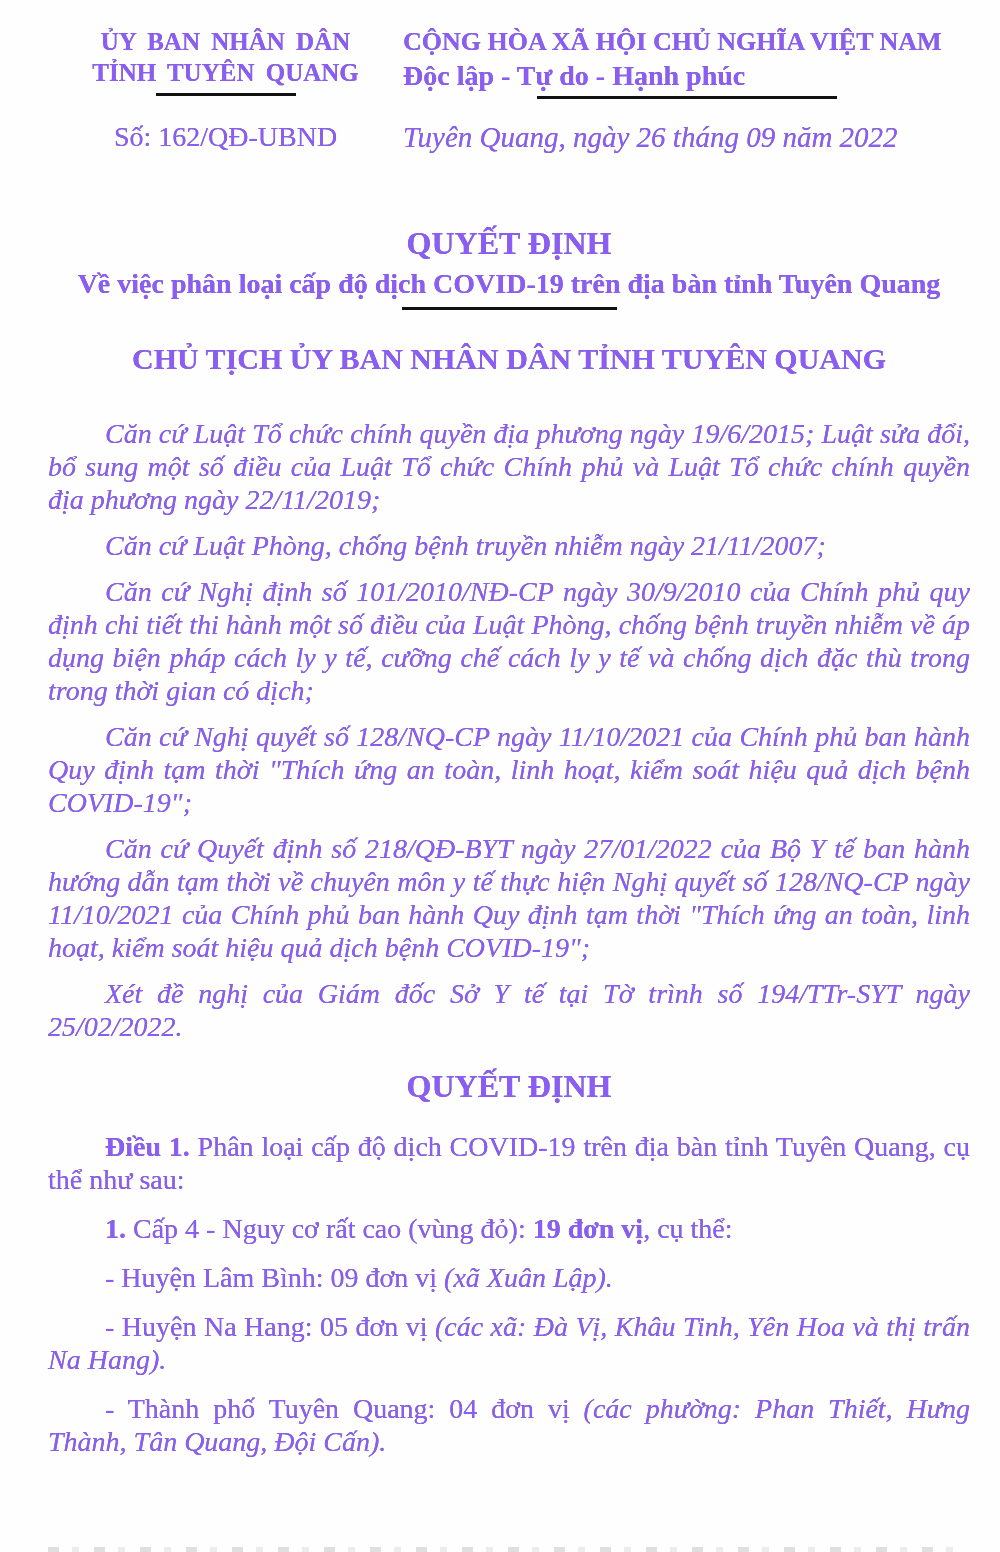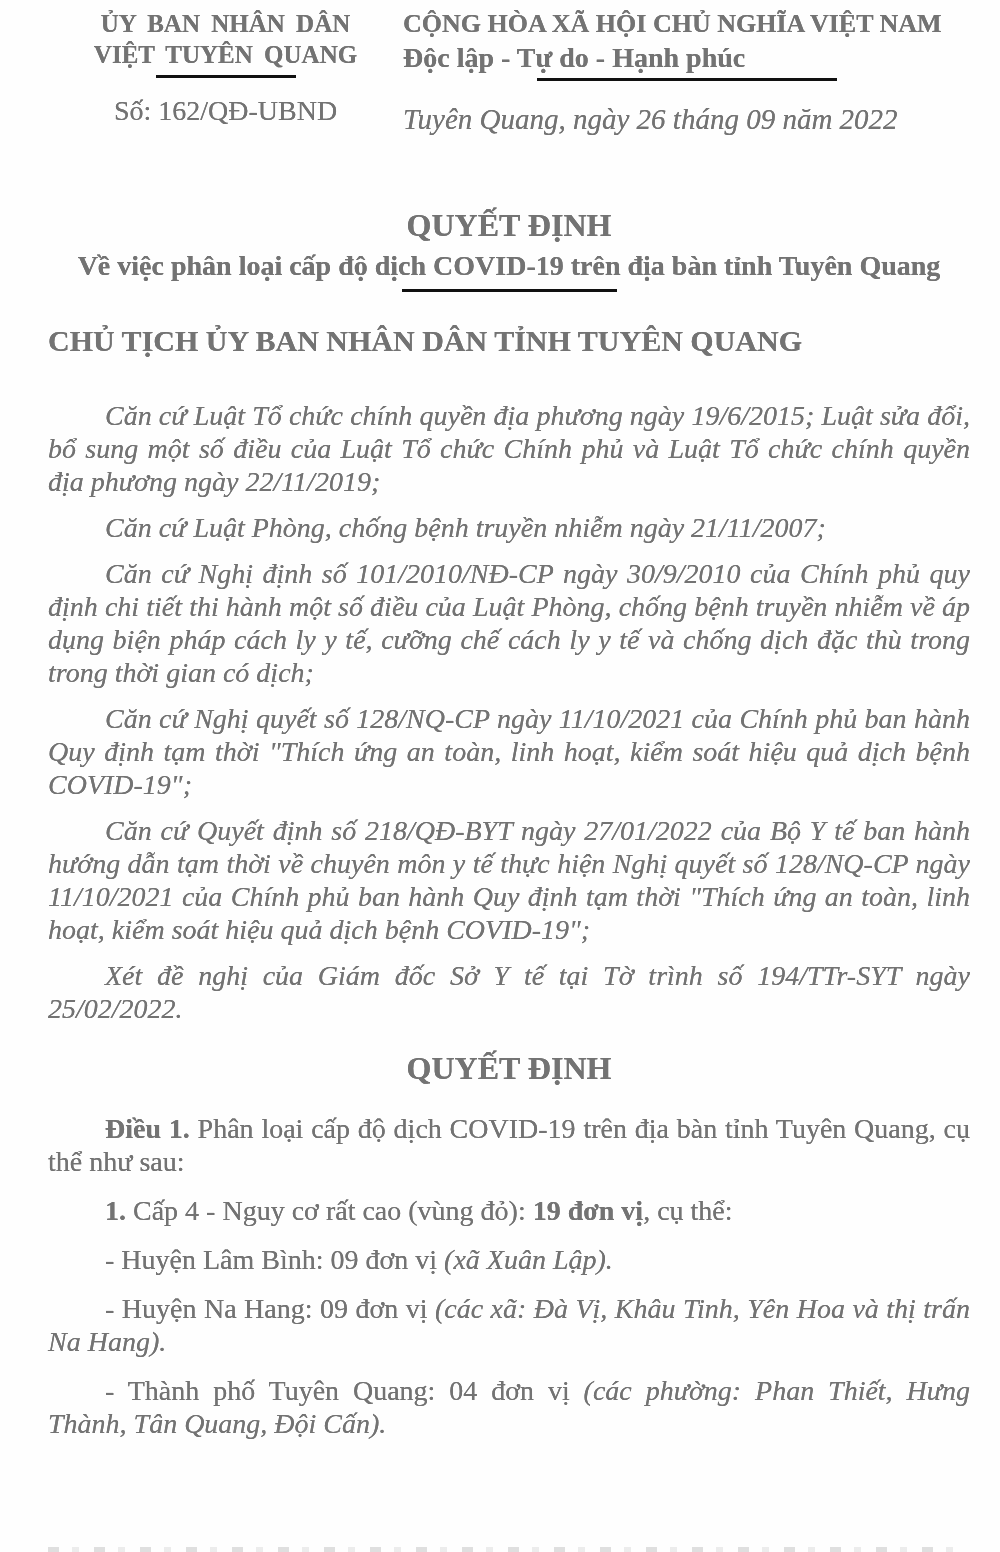--- a/index.html
+++ b/index.html
@@ -1,39 +1,39 @@
 <!DOCTYPE html>
 <html><head>
 <meta charset="utf-8">
 <style>
   html,body{margin:0;padding:0;background:#e8e8e8;}
   .page{
-    width:1000px;height:1552px;background:#fefefe;color:#737373;
+    width:1000px;height:1552px;background:#fefefe;color:#8b5cf6;
     font-family:"Liberation Serif","DejaVu Serif",serif;
-    box-sizing:border-box;padding:8px 30px 0 48px;
+    box-sizing:border-box;padding:26px 30px 0 48px;
     position:relative;overflow:hidden;margin:0 auto;
     text-shadow:0 0 .5px rgba(0,0,0,.55);
   }
   .header{display:flex;align-items:flex-start;}
   .header-left{width:355px;text-align:center;}
   .header-right{flex:1;text-align:left;}
   .h-line{font-weight:bold;font-size:25px;line-height:1.24;word-spacing:5px;}
   .rule{background:#111;height:3px;}
   .rule-left{width:140px;margin:5px auto 0;}
-  .doc-number{font-size:28px;margin-top:17px;}
+  .doc-number{font-size:28px;margin-top:25px;}
   .h-line1-right{font-weight:bold;font-size:26px;line-height:1.2;}
   .h-line2-right{font-weight:bold;font-size:28px;line-height:1.15;margin-top:3px;}
   .rule-right{width:300px;margin:4px auto 0;}
   .date-line{font-style:italic;font-size:29px;margin-top:22px;}
 
   .title-block{text-align:center;margin-top:72px;}
   .title-heading{font-weight:bold;font-size:32px;line-height:1.1;}
   .title-subject{font-weight:bold;font-size:28px;line-height:1.2;margin-top:5px;}
   .rule-title{width:215px;margin:7px auto 0;}
-  .authority{font-weight:bold;font-size:30px;margin-top:32px;text-align:left;line-height:1.15;}
+  .authority{font-weight:bold;font-size:30px;margin-top:32px;text-align:center;line-height:1.15;}
 
   .preamble{margin-top:40px;}
   p.body{
     font-size:28px;line-height:33px;margin:0 0 13px 0;
     text-align:justify;text-indent:57px;font-family:Liberation Serif, serif;
   }
   .preamble p.body{font-style:italic;}
   .decision-heading{text-align:center;font-weight:bold;font-size:32px;line-height:1.1;margin-top:26px;margin-bottom:26px;}
   .articles p.body{margin-bottom:12px;margin-top:16px;}
   .cutoff{
@@ -42,21 +42,21 @@
   }
 </style>
 </head>
 <body>
 
 <div class="page">
 
   <div class="header">
     <div class="header-left">
       <div class="h-line">ỦY BAN NHÂN DÂN</div>
-      <div class="h-line">VIỆT TUYÊN QUANG</div>
+      <div class="h-line">TỈNH TUYÊN QUANG</div>
       <div class="rule rule-left"></div>
       <div class="doc-number">Số: 162/QĐ-UBND</div>
     </div>
     <div class="header-right">
       <div class="h-line1-right">CỘNG HÒA XÃ HỘI CHỦ NGHĨA VIỆT NAM</div>
       <div class="h-line2-right">Độc lập - Tự do - Hạnh phúc</div>
       <div class="rule rule-right"></div>
       <div class="date-line">Tuyên Quang, ngày 26 tháng 09 năm 2022</div>
     </div>
   </div>
@@ -79,20 +79,20 @@
 
   <div class="decision-heading">QUYẾT ĐỊNH</div>
 
   <div class="articles">
     <p class="body"><b>Điều 1.</b><span> Phân loại cấp độ dịch COVID-19 trên địa bàn tỉnh Tuyên Quang, cụ thể như sau:</span></p>
 
     <p class="body"><b>1.</b><span> Cấp 4 - Nguy cơ rất cao (vùng đỏ): </span><b>19 đơn vị</b><span>, cụ thể:</span></p>
 
     <p class="body"><span>- Huyện Lâm Bình: 09 đơn vị </span><i>(xã Xuân Lập).</i></p>
 
-    <p class="body"><span>- Huyện Na Hang: 09 đơn vị </span><i>(các xã: Đà Vị, Khâu Tinh, Yên Hoa và thị trấn Na Hang).</i></p>
+    <p class="body"><span>- Huyện Na Hang: 05 đơn vị </span><i>(các xã: Đà Vị, Khâu Tinh, Yên Hoa và thị trấn Na Hang).</i></p>
 
 
     <p class="body"><span>- Thành phố Tuyên Quang: 04 đơn vị </span><i>(các phường: Phan Thiết, Hưng Thành, Tân Quang, Đội Cấn).</i></p>
   </div>
 
   <div class="cutoff"></div>
 </div>
 
 </body></html>

